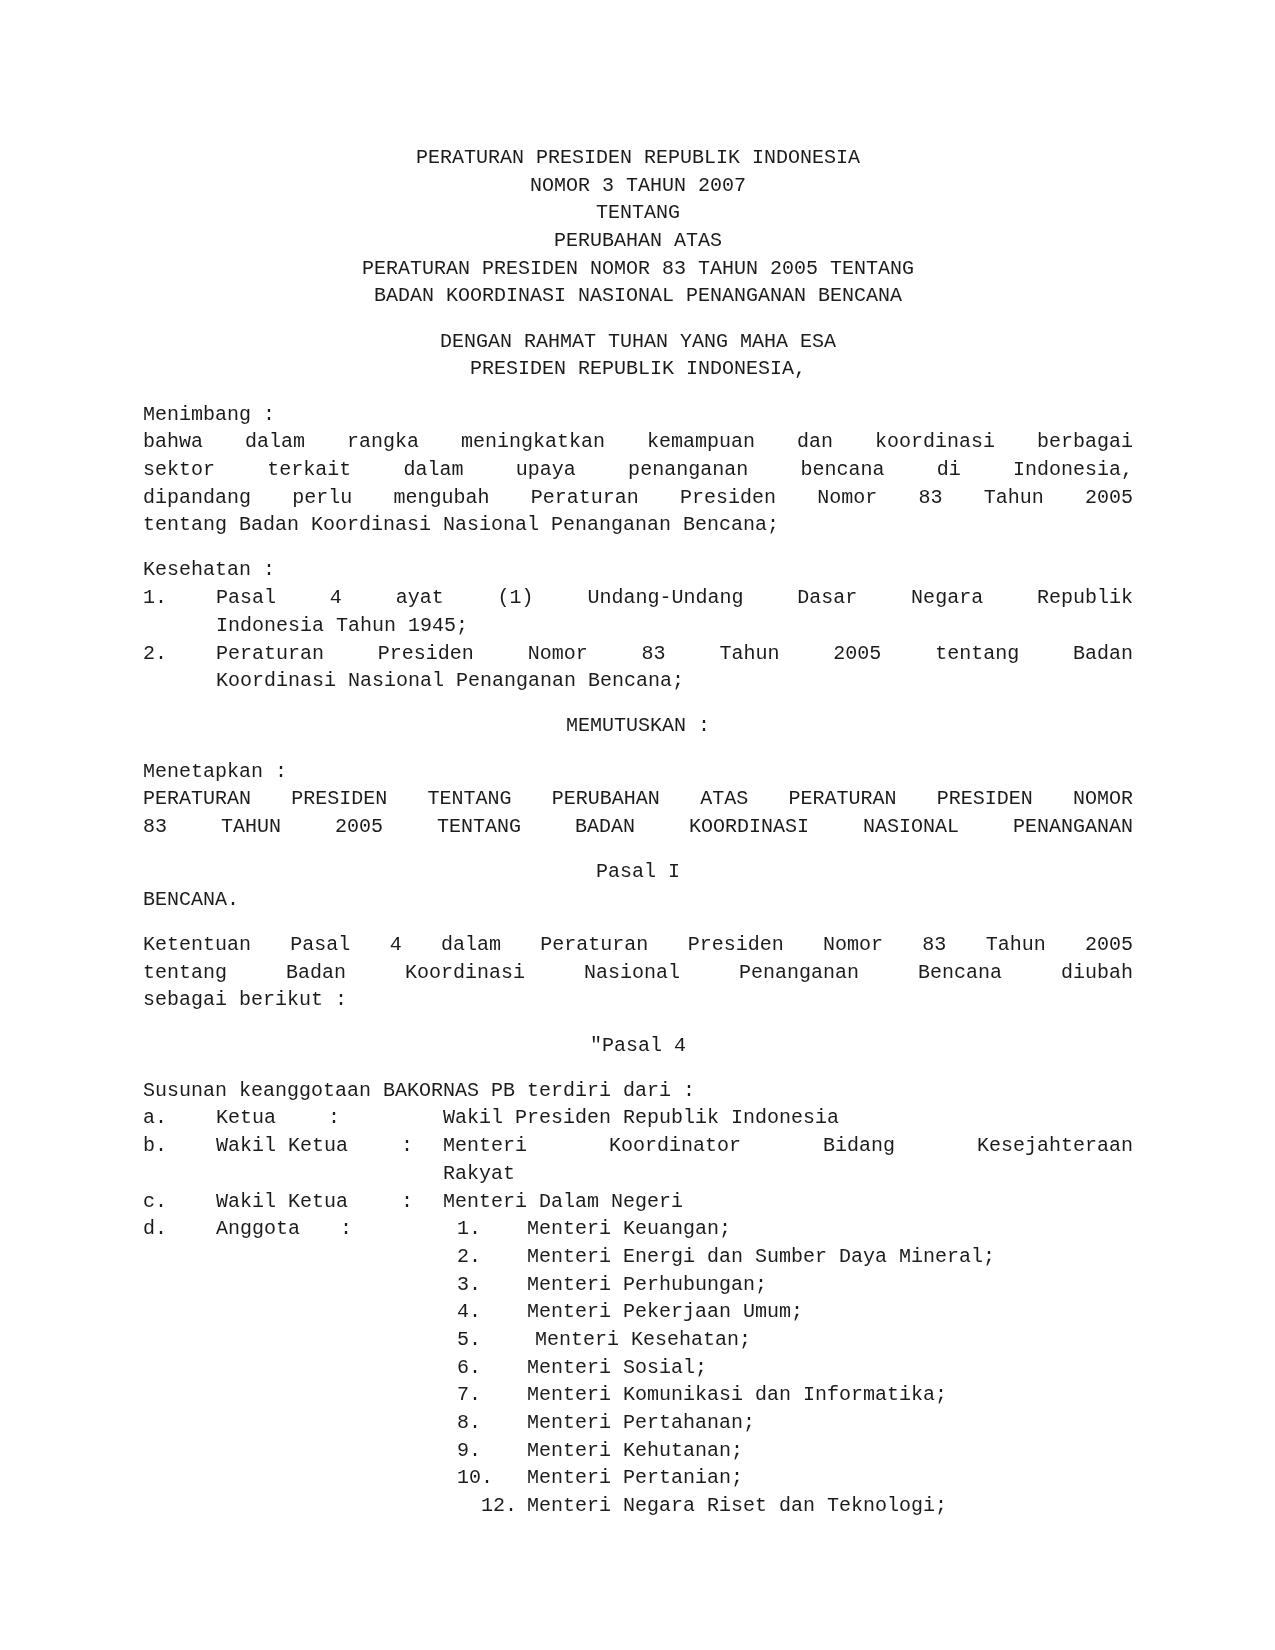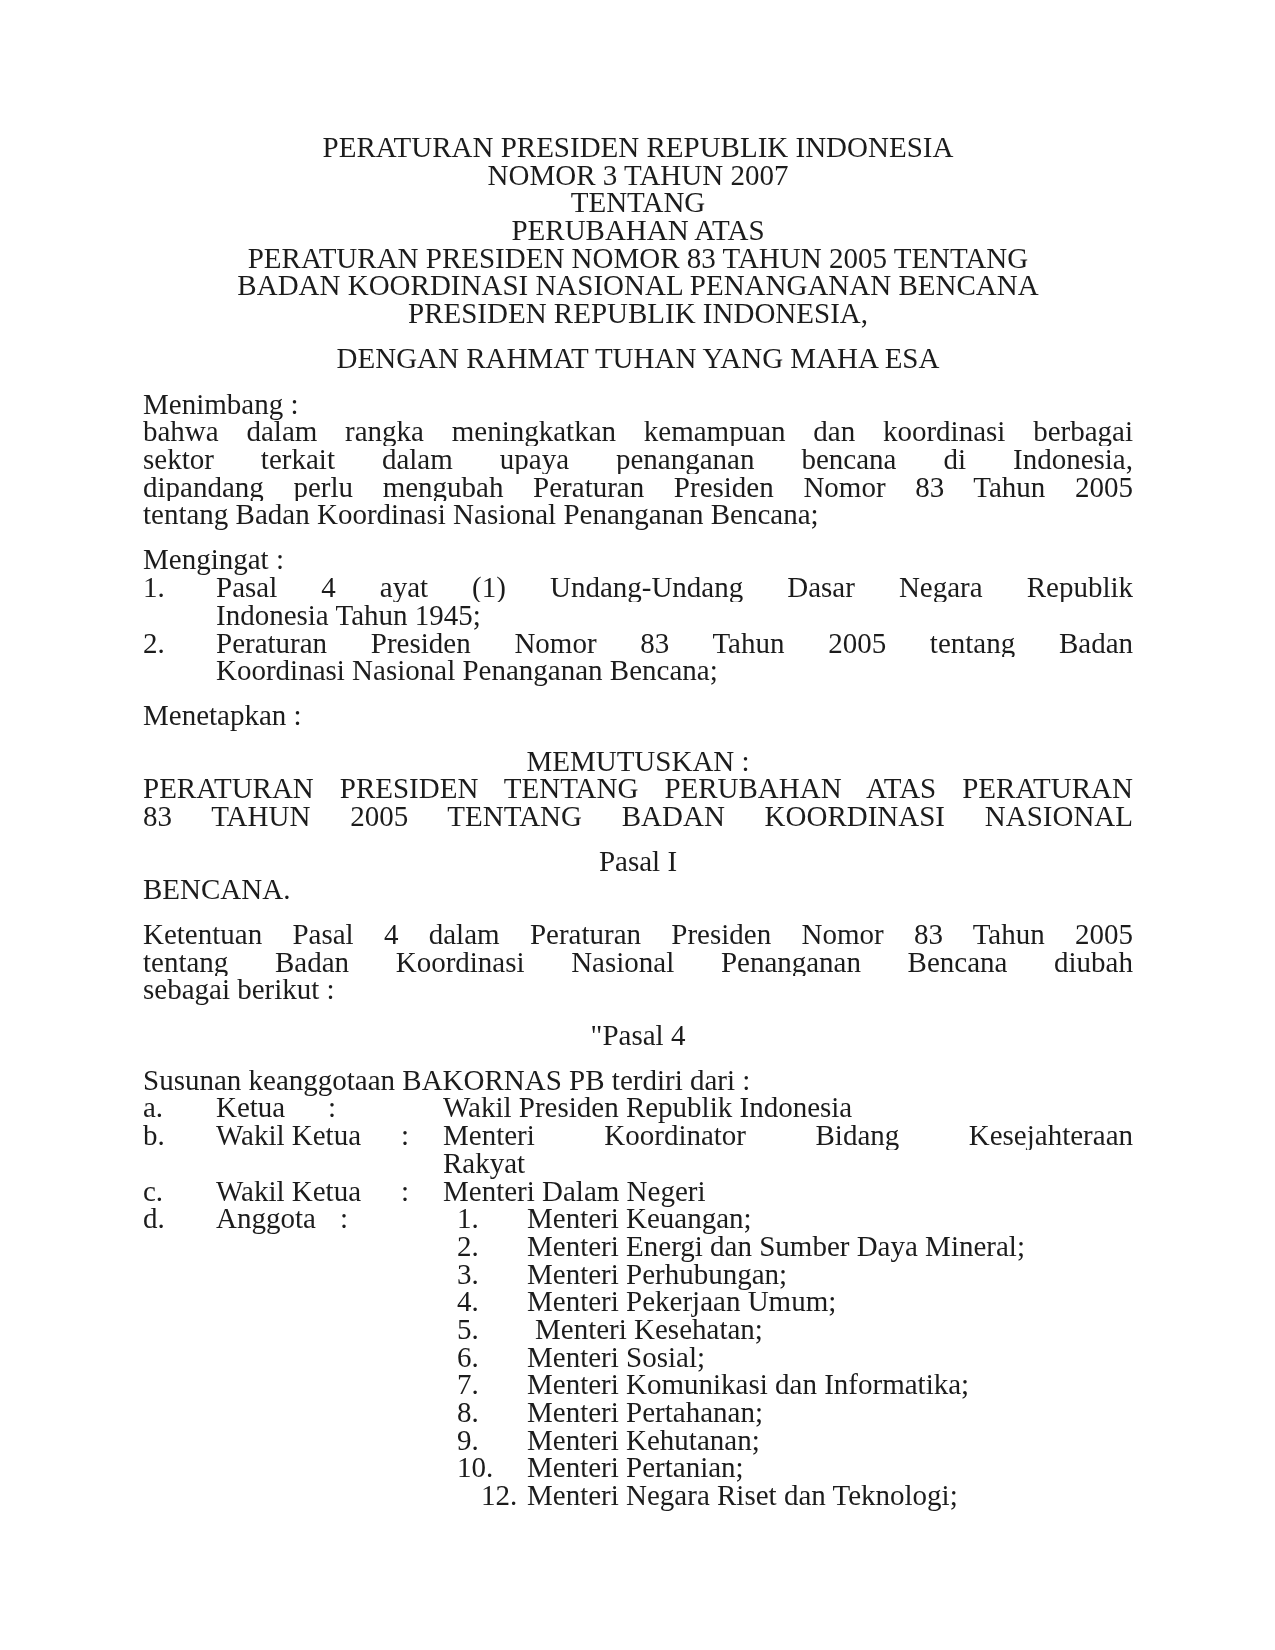--- a/index.html
+++ b/index.html
@@ -10,24 +10,24 @@
   #page {
     position: relative;
     width: 1275px;
     height: 1650px;
     background: #ffffff;
     overflow: hidden;
   }
   #doc {
     position: absolute;
     left: 143px;
-    top: 134px;
+    top: 144px;
     width: 990px;
-    font-family: Liberation Serif, serif;
-    font-size: 29px;
+    font-family: Liberation Mono, monospace;
+    font-size: 20px;
     line-height: 27.7px;
     color: #1c1c1c;
   }
   .line {
     position: relative;
     height: 27.7px;
     white-space: pre;
     overflow: visible;
   }
   .gap { margin-top: 17.5px; }
@@ -70,34 +70,34 @@
 <body>
 
 <div id="page">
   <div id="doc">
       <div class="line al-center">PERATURAN PRESIDEN REPUBLIK INDONESIA</div>
       <div class="line al-center">NOMOR 3 TAHUN 2007</div>
       <div class="line al-center">TENTANG</div>
       <div class="line al-center">PERUBAHAN ATAS</div>
       <div class="line al-center">PERATURAN PRESIDEN NOMOR 83 TAHUN 2005 TENTANG</div>
       <div class="line al-center">BADAN KOORDINASI NASIONAL PENANGANAN BENCANA</div>
+      <div class="line gap al-center">DENGAN RAHMAT TUHAN YANG MAHA ESA</div>
       <div class="line al-center">PRESIDEN REPUBLIK INDONESIA,</div>
-      <div class="line gap al-center">DENGAN RAHMAT TUHAN YANG MAHA ESA</div>
       <div class="line gap al-left">Menimbang :</div>
       <div class="line al-justify">bahwa dalam rangka meningkatkan kemampuan dan koordinasi berbagai</div>
       <div class="line al-justify">sektor terkait dalam upaya penanganan bencana di Indonesia,</div>
       <div class="line al-justify">dipandang perlu mengubah Peraturan Presiden Nomor 83 Tahun 2005</div>
       <div class="line al-left">tentang Badan Koordinasi Nasional Penanganan Bencana;</div>
-      <div class="line gap al-left">Mengingat :</div>
+      <div class="line gap al-left">Kesehatan :</div>
       <div class="line al-left"><span class="col" style="left: 0px;">1.</span><span class="col-justify" style="left: 73px; width: 917px;">Pasal 4 ayat (1) Undang-Undang Dasar Negara Republik</span></div>
       <div class="line al-left"><span class="col" style="left: 73px;">Indonesia Tahun 1945;</span></div>
       <div class="line al-left"><span class="col" style="left: 0px;">2.</span><span class="col-justify" style="left: 73px; width: 917px;">Peraturan Presiden Nomor 83 Tahun 2005 tentang Badan</span></div>
       <div class="line al-left"><span class="col" style="left: 73px;">Koordinasi Nasional Penanganan Bencana;</span></div>
+      <div class="line gap al-center">MEMUTUSKAN :</div>
       <div class="line gap al-left">Menetapkan :</div>
-      <div class="line gap al-center">MEMUTUSKAN :</div>
       <div class="line al-justify">PERATURAN PRESIDEN TENTANG PERUBAHAN ATAS PERATURAN PRESIDEN NOMOR</div>
       <div class="line al-justify">83 TAHUN 2005 TENTANG BADAN KOORDINASI NASIONAL PENANGANAN</div>
       <div class="line gap al-center">Pasal I</div>
       <div class="line al-left">BENCANA.</div>
       <div class="line gap al-justify">Ketentuan Pasal 4 dalam Peraturan Presiden Nomor 83 Tahun 2005</div>
       <div class="line al-justify">tentang Badan Koordinasi Nasional Penanganan Bencana diubah</div>
       <div class="line al-left">sebagai berikut :</div>
       <div class="line gap al-center">"Pasal 4</div>
       <div class="line gap al-left">Susunan keanggotaan BAKORNAS PB terdiri dari :</div>
       <div class="line al-left"><span class="col" style="left: 0px;">a.</span><span class="col" style="left: 73px;">Ketua</span><span class="col" style="left: 185px;">:</span><span class="col" style="left: 300px;">Wakil Presiden Republik Indonesia</span></div>

